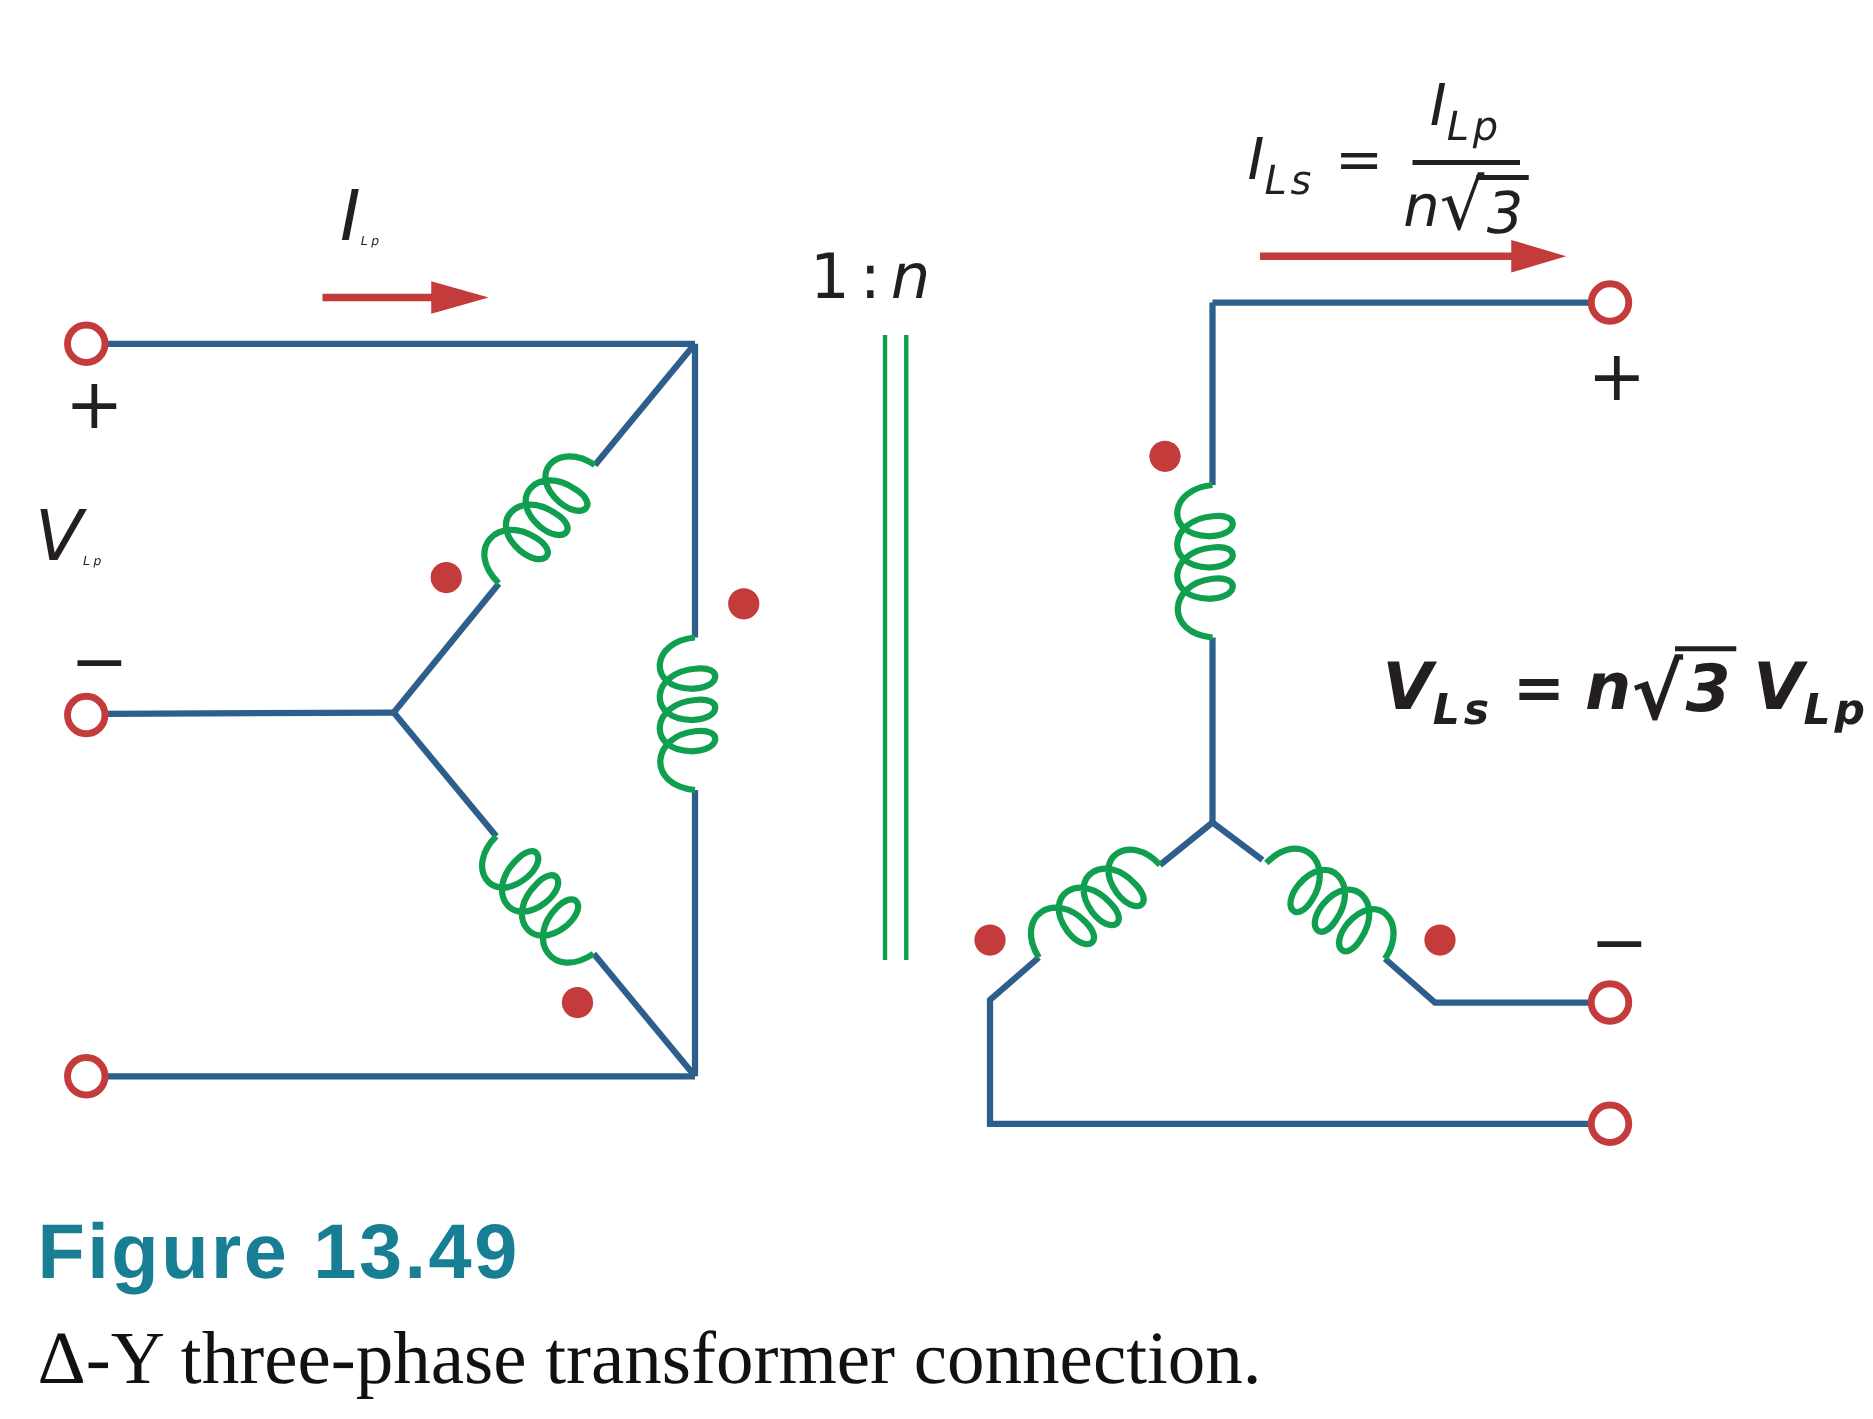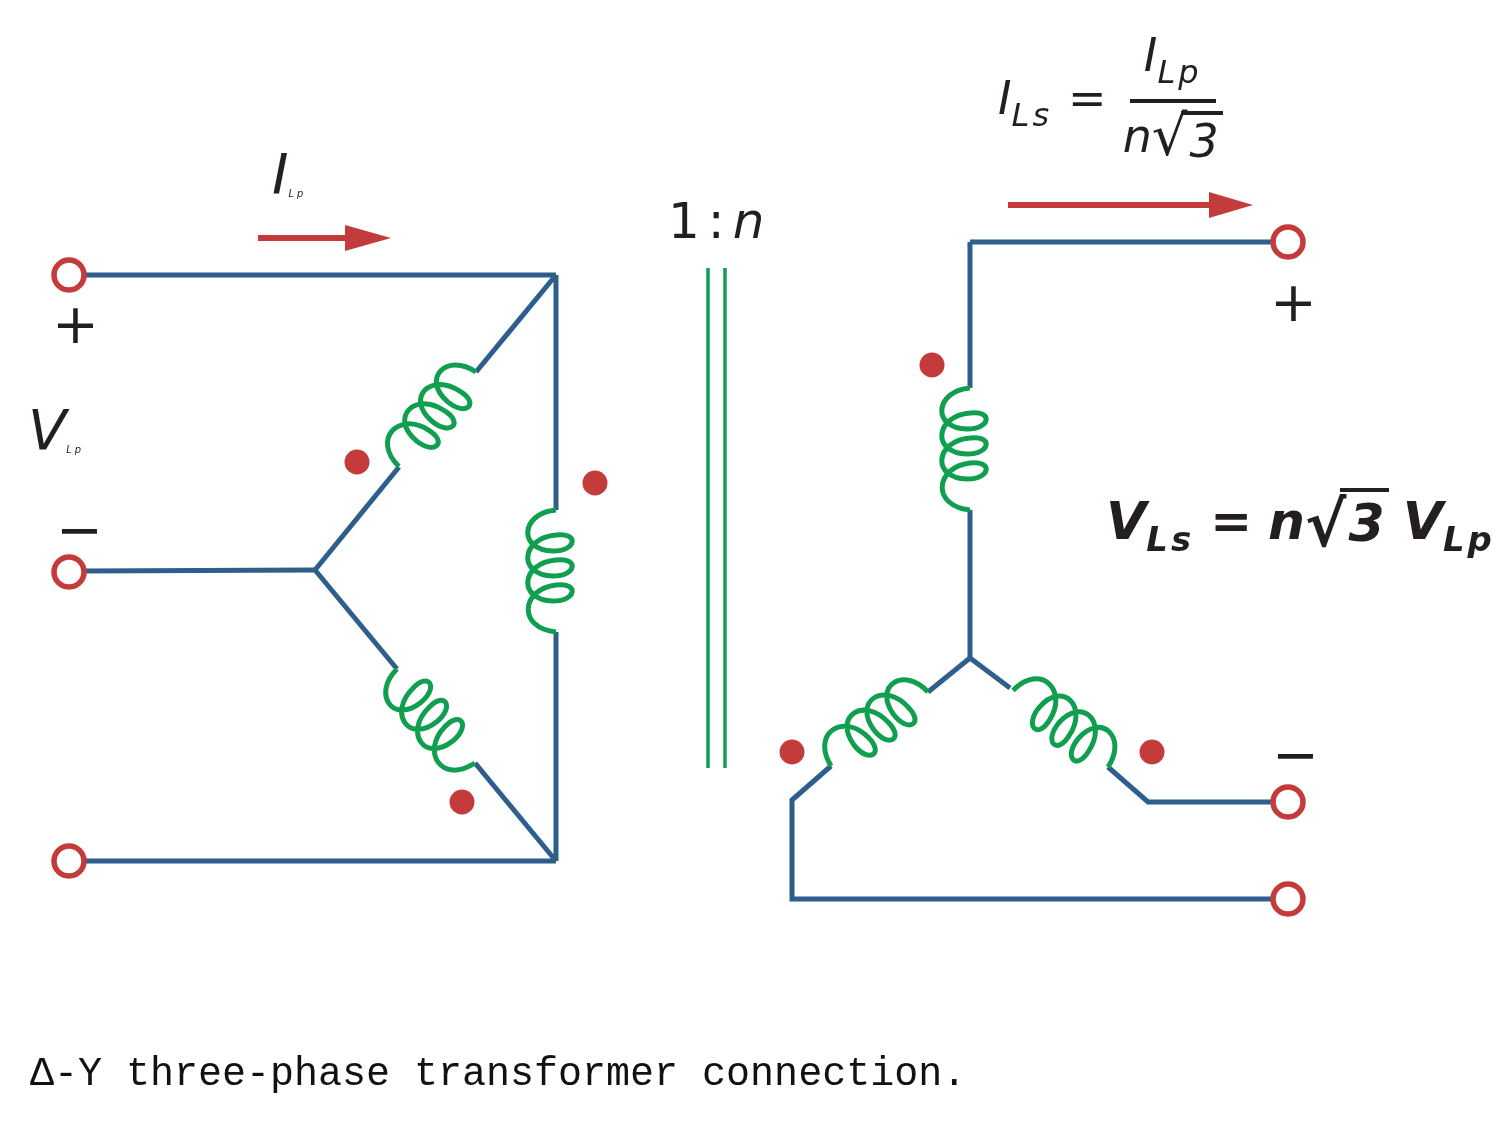--- a/index.html
+++ b/index.html
@@ -22,35 +22,35 @@
   .dot{fill:var(--accent-red);}
   .arrow-line{stroke:var(--accent-red);stroke-width:6;}
   .arrow-head{fill:var(--accent-red);}
   .lbl{position:absolute;white-space:nowrap;line-height:1;color:var(--text-black);}
   .mvar{font-style:italic;font-size:56px;}
   .sub{font-style:italic;font-size:0.62em;position:relative;top:0.38em;letter-spacing:3px;}
   .sign{font-size:56px;}
   .ratio{font-size:50px;}
   .ratio .it{font-style:italic;}
   .ratio .colon{margin:0 8px;}
-  .formula{position:absolute;display:flex;align-items:center;color:var(--text-black);}
+  .formula{position:absolute;display:flex;align-items:center;color:var(--text-black);margin-top:29px;}
   .formula .eq{margin:0 16px;font-size:46px;}
   .f-main{font-style:italic;font-size:46px;}
   .frac{display:inline-flex;flex-direction:column;align-items:center;}
   .frac .num{border-bottom:4px solid var(--text-black);padding:0 14px 18px 14px;line-height:1.1;}
   .frac .den{padding-top:8px;display:flex;align-items:flex-start;line-height:1.1;}
   .sqrt{font-style:normal;font-size:1.3em;line-height:0.75;position:relative;top:0.08em;margin-right:-6px;}
   .rad{border-top:4px solid var(--text-black);padding:1px 4px 0 8px;font-style:italic;}
   .vls .f-main{font-size:52px;}
   .vls .eq{font-size:50px;}
   .gap{display:inline-block;width:14px;}
   .caption-title{position:absolute;font-family:"Liberation Sans","DejaVu Sans",sans-serif;
     font-weight:bold;font-size:62px;color:var(--caption-teal);letter-spacing:2px;}
-  .caption-text{position:absolute;font-family:Liberation Mono, monospace;
-    font-size:40px;color:#111;}
+  .caption-text{position:absolute;font-family:Liberation Serif, serif;
+    font-size:60px;color:#111;}
 </style>
 </head>
 <body>
 
 <div class="figure">
 
   <svg class="circuit" width="1498" height="960" viewBox="0 0 1498 960">
     <defs>
       <path id="coil" d="M 0 0 c -35,3 -39,40 -3,41 c 24,0 26,-19 3,-16 c -35,3 -39,40 -3,41 c 24,0 26,-19 3,-16 c -35,3 -39,40 -3,41 c 24,0 26,-19 3,-16 c -35,4 -39,43 0,47"></path>
     </defs>
@@ -122,21 +122,21 @@
   </div>
 
   <div class="lbl sign" style="left:52px;top:296px;">+</div>
 
   <div class="lbl" style="left:28px;top:402px;">
     <span class="mvar">V</span><span class="sub">Lp</span>
   </div>
 
   <div class="lbl sign" style="left:56px;top:502px;">−</div>
 
-  <div class="lbl ratio" style="left:668px;top:196px;">
+  <div class="lbl ratio" style="left:648px;top:196px;">
     <span>1</span><span class="colon">:</span><span class="it">n</span>
   </div>
 
   <div class="lbl sign" style="left:1270px;top:274px;">+</div>
 
   <div class="lbl sign" style="left:1272px;top:727px;">−</div>
 
   <div class="formula" style="left:998px;top:30px;">
     <span>
       <span class="f-main">I</span><span class="sub" style="font-size:32px;">Ls</span>
@@ -161,15 +161,16 @@
     <span class="eq">=</span>
     <span class="f-main">n</span>
     <span class="sqrt" style="font-size:62px;">√</span>
       <span class="rad f-main">3</span>
     <span class="gap"></span>
     <span>
       <span class="f-main">V</span><span class="sub" style="font-size:34px;">Lp</span>
     </span>
   </div>
 
+  <div class="caption-title" style="left:30px;top:966px;">Figure 13.49</div>
   <div class="caption-text" style="left:30px;top:1052px;">Δ-Y three-phase transformer connection.</div>
 
 </div>
 
 </body></html>

